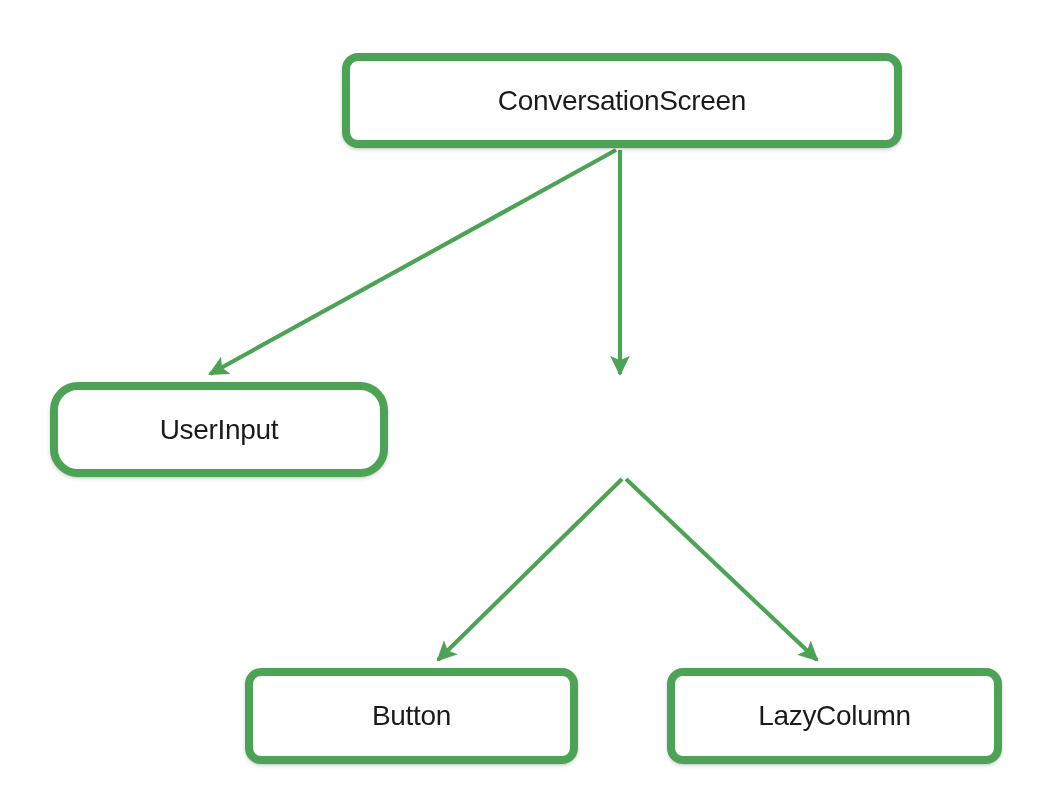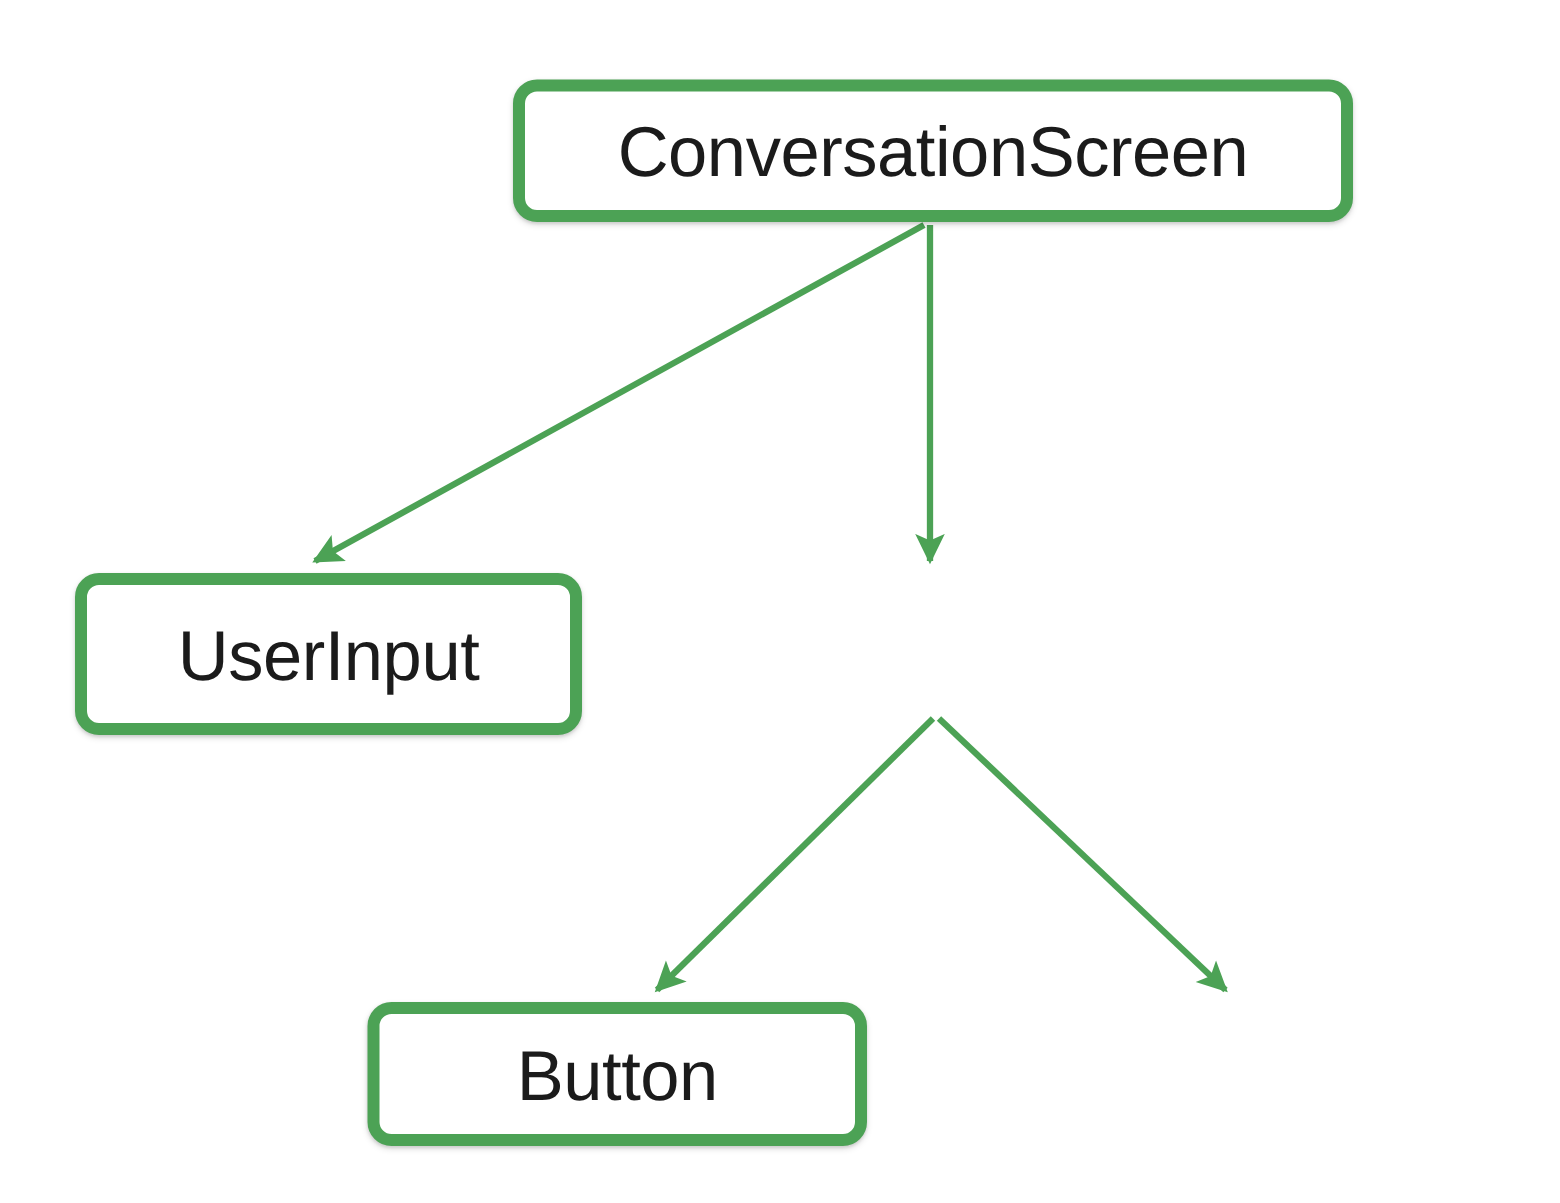--- a/index.html
+++ b/index.html
@@ -33,29 +33,29 @@
     border: 8px solid #4ca255;
     border-radius: 16px;
     display: flex;
     align-items: center;
     justify-content: center;
     box-shadow: 0 2px 4px rgba(0,0,0,0.13), 0 1px 2px rgba(0,0,0,0.10);
     z-index: 2;
   }
   .node-label {
     font-family: "Liberation Sans", sans-serif;
-    font-size: 47px;
+    font-size: 28px;
     font-weight: 400;
     color: #1b1b1b;
     letter-spacing: -0.3px;
     line-height: 1;
     white-space: nowrap;
   }
   #node-conversationscreen { left: 342px; top: 53px;  width: 560px; height: 95px; }
-  #node-userinput         { left: 50px;  top: 382px; width: 338px; height: 108px; }
+  #node-userinput         { left: 50px;  top: 382px; width: 338px; height: 95px; border-radius: 28px; }
   #node-messageslist      { left: 448px; top: 382px; width: 334px; height: 95px; }
   #node-button            { left: 245px; top: 668px; width: 333px; height: 96px; text-align: right; }
   #node-lazycolumn        { left: 667px; top: 668px; width: 335px; height: 96px; }
 </style>
 </head>
 <body>
 
 <div id="diagram-canvas">
 
   <svg id="edge-layer" viewBox="0 0 1040 802">
@@ -80,14 +80,17 @@
 
   <div class="node" id="node-userinput">
     <span class="node-label">UserInput</span>
   </div>
 
 
   <div class="node" id="node-button">
     <span class="node-label">Button</span>
   </div>
 
+  <div class="node" id="node-lazycolumn">
+    <span class="node-label">LazyColumn</span>
+  </div>
 
 </div>
 
 </body></html>

